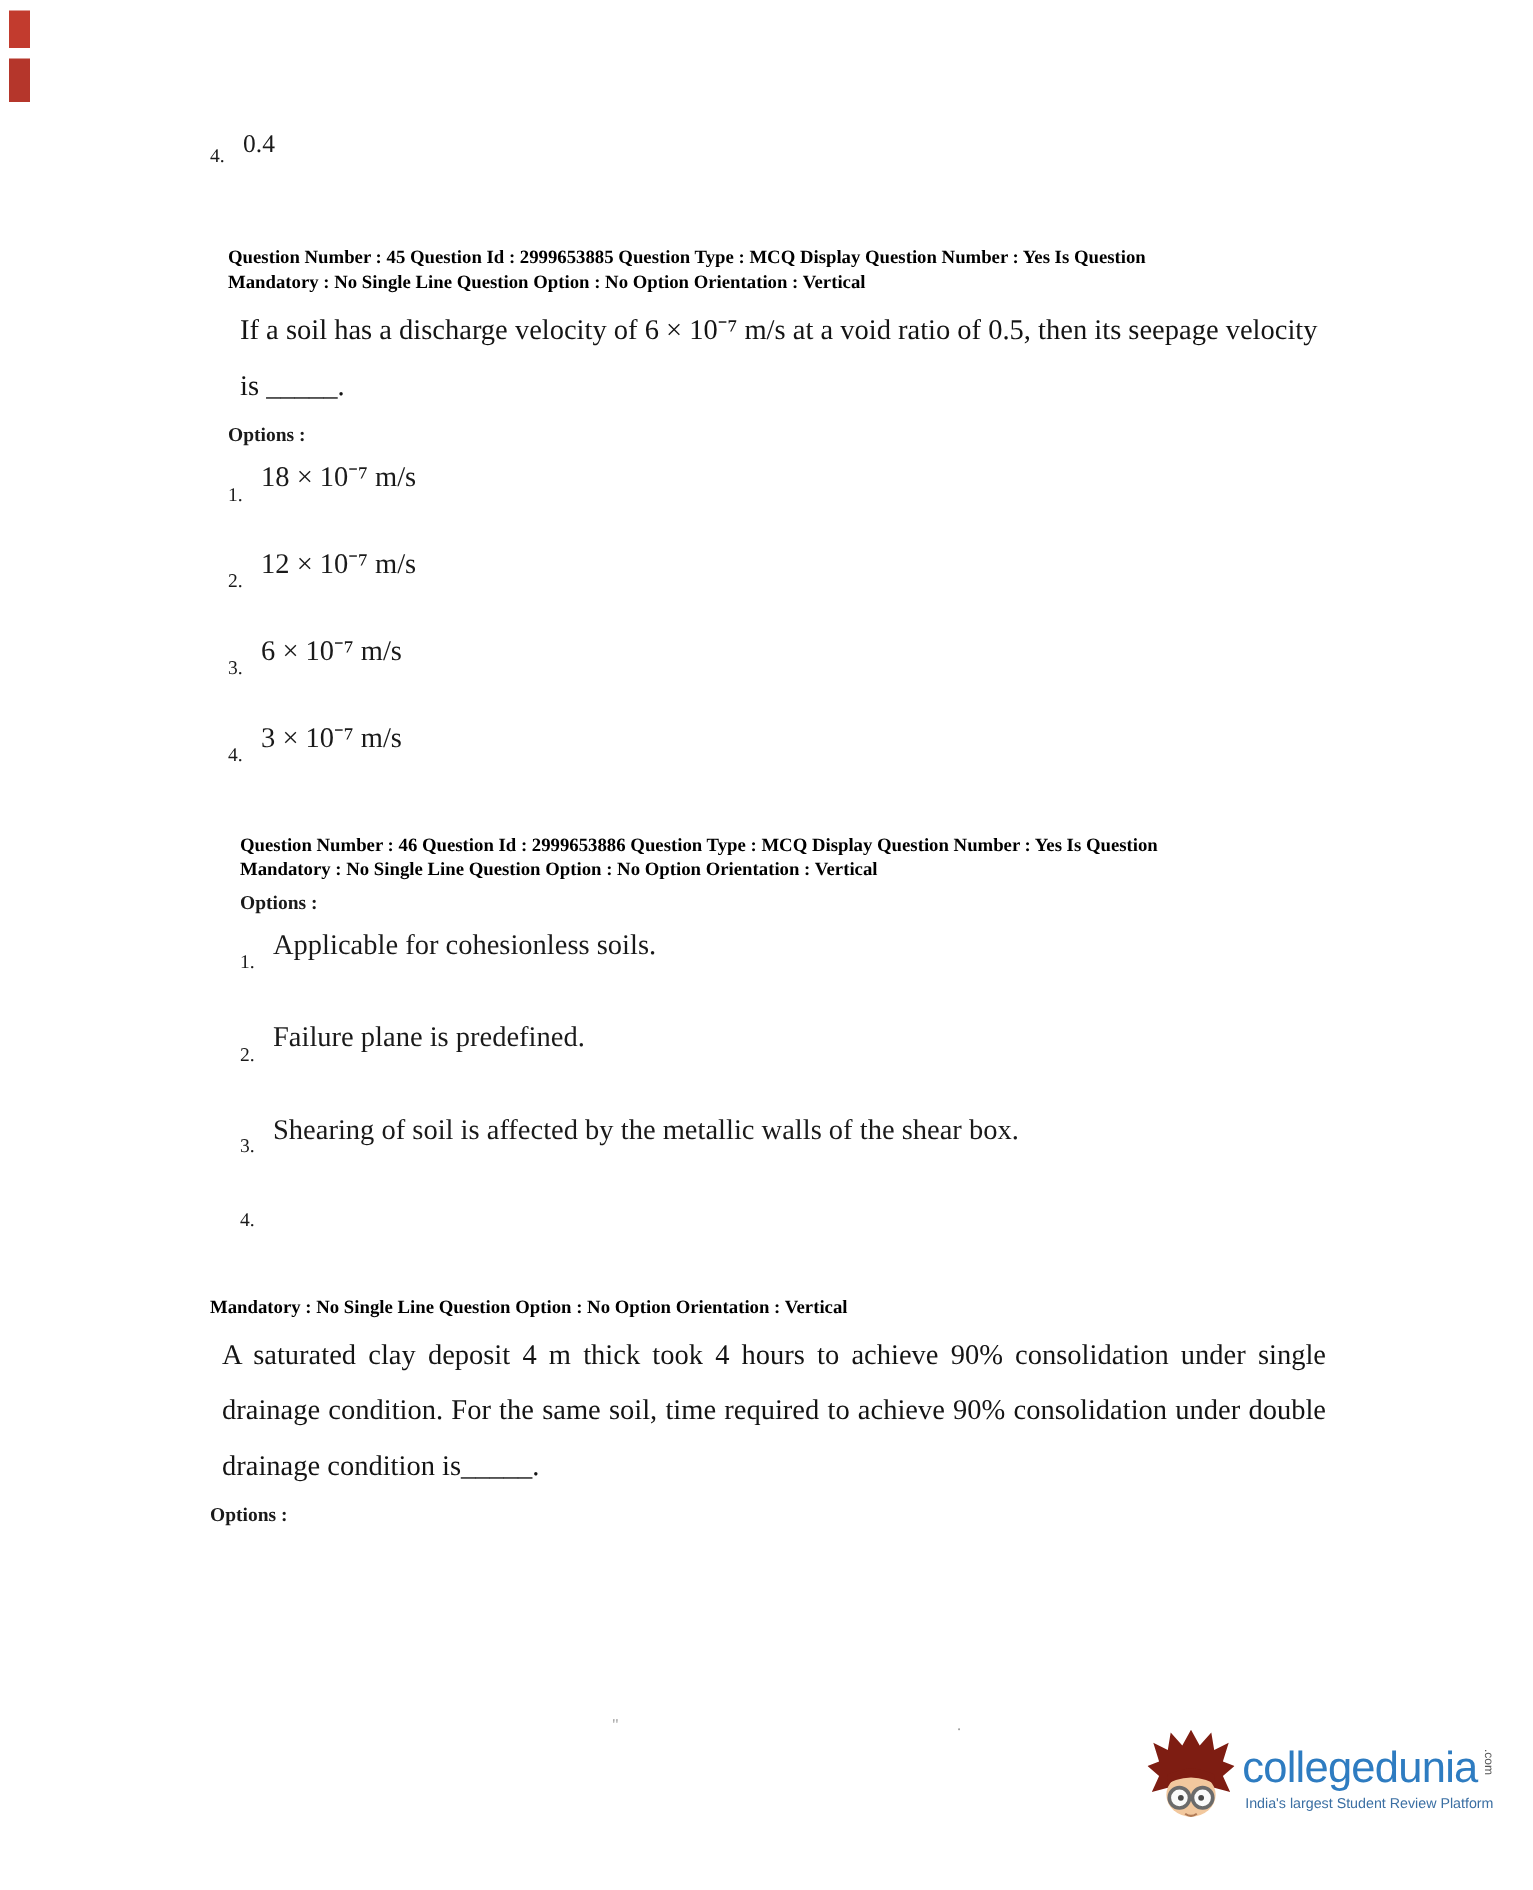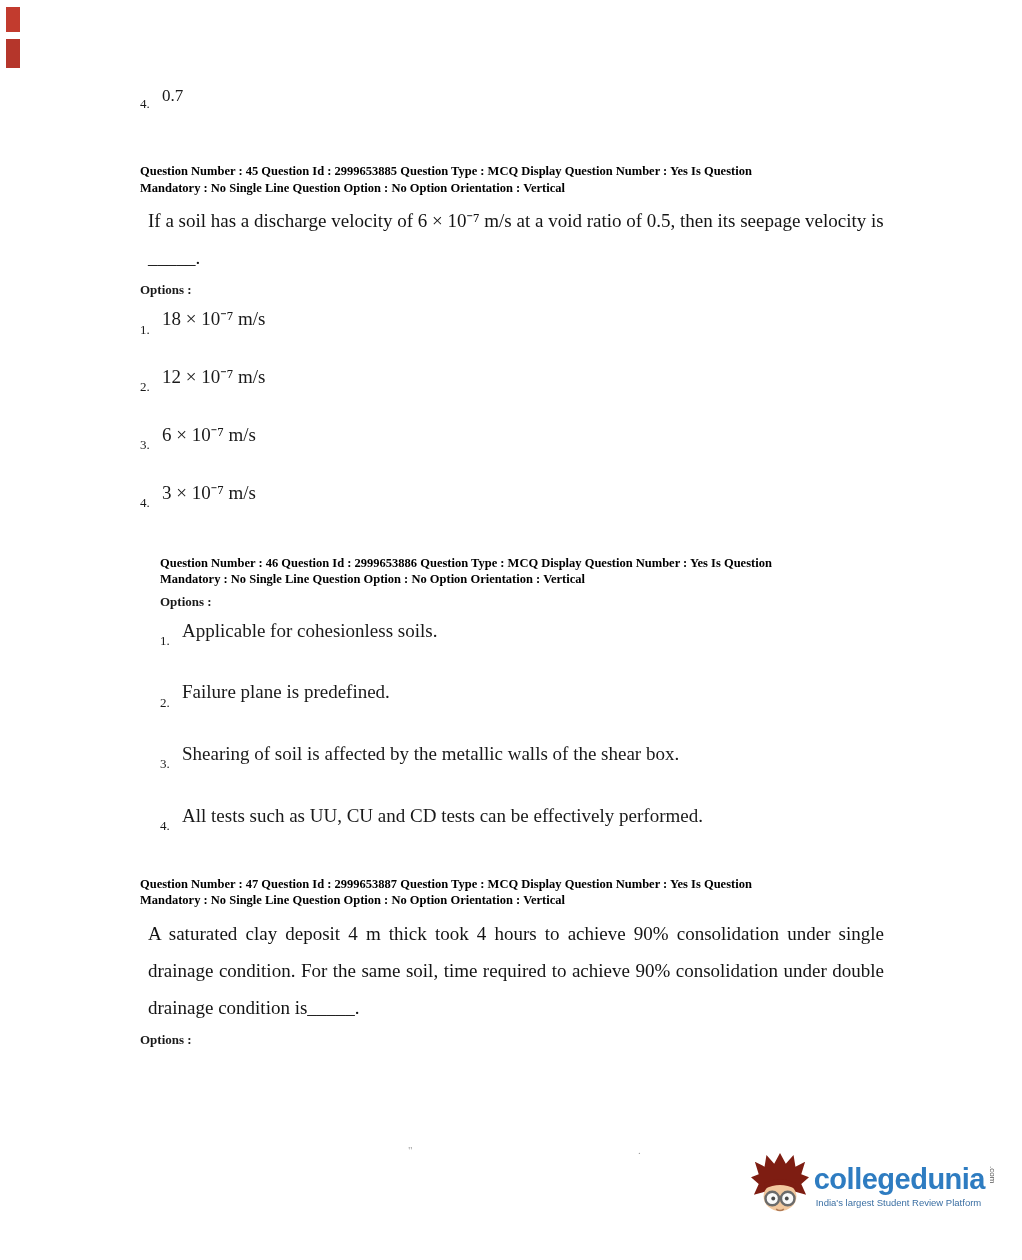--- a/index.html
+++ b/index.html
@@ -46,38 +46,38 @@
   .options-label { font-weight: bold; font-size: 13px; margin-top: 5px; line-height: 17px; }
 
   .option { display: flex; align-items: flex-end; }
   .opt-num { font-size: 13px; width: 22px; flex: 0 0 auto; line-height: 1.2; }
   .opt-text { font-size: 19px; margin-bottom: 6px; line-height: 1.2; }
 
   .options-label + .option { margin-top: 10px; }
   .q1 .option + .option { margin-top: 29px; }
   .q2 .option + .option { margin-top: 33px; }
 
-  .q1 { margin-top: 52px; }
+  .q1 { margin-top: 52px; margin-left: 12px; }
   .q2 { margin-top: 44px; margin-left: 20px; }
   .q3 { margin-top: 42px; }
 
   
   .footer-logo {
     position: absolute;
     right: 26px;
     top: 1150px;
     display: flex;
     align-items: flex-start;
   }
   .mascot { width: 58px; height: 66px; margin-right: 5px; margin-top: 2px; }
   .brand-col { display: flex; flex-direction: column; margin-top: 14px; }
   .brand-row { display: flex; align-items: flex-start; }
   .brand {
     font-family: "Liberation Sans", sans-serif;
-    font-weight: bold;
+    font-weight: normal;
     font-size: 29px;
     line-height: 30px;
     color: #2e7cc1;
     letter-spacing: -0.5px;
   }
   .brand-suffix {
     writing-mode: vertical-rl;
     font-family: "Liberation Sans", sans-serif;
     font-size: 8px;
     line-height: 1;
@@ -99,21 +99,21 @@
 
 <div class="page">
 
   <div class="corner-mark m1"></div>
   <div class="corner-mark m2"></div>
 
   <div class="content">
 
     <div class="stray-option">
       <span class="opt-num">4.</span>
-      <span class="opt-text">0.7</span>
+      <span class="opt-text">0.4</span>
     </div>
 
     <section class="question q1">
       <div class="meta">Question Number : 45 Question Id : 2999653885 Question Type : MCQ Display Question Number : Yes Is Question</div>
       <div class="meta">Mandatory : No Single Line Question Option : No Option Orientation : Vertical</div>
       <p class="qtext">If a soil has a discharge velocity of 6 × 10⁻⁷ m/s at a void ratio of 0.5, then its seepage velocity is _____.</p>
       <div class="options-label">Options :</div>
       <div class="option">
         <span class="opt-num">1.</span>
         <span class="opt-text">18 × 10⁻⁷ m/s</span>
@@ -143,26 +143,24 @@
       <div class="option">
         <span class="opt-num">2.</span>
         <span class="opt-text">Failure plane is predefined.</span>
       </div>
       <div class="option">
         <span class="opt-num">3.</span>
         <span class="opt-text">Shearing of soil is affected by the metallic walls of the shear box.</span>
       </div>
       <div class="option">
         <span class="opt-num">4.</span>
-        <span class="opt-text">All tests such as UU, CU and CD tests can be effectively performed.</span>
       </div>
     </section>
 
     <section class="question q3">
-      <div class="meta">Question Number : 47 Question Id : 2999653887 Question Type : MCQ Display Question Number : Yes Is Question</div>
       <div class="meta">Mandatory : No Single Line Question Option : No Option Orientation : Vertical</div>
       <p class="qtext justify">A saturated clay deposit 4 m thick took 4 hours to achieve 90% consolidation under single drainage condition. For the same soil, time required to achieve 90% consolidation under double drainage condition is_____.</p>
       <div class="options-label">Options :</div>
     </section>
 
   </div>
 
   <span class="scan-dot" style="left:408px; top:1144px;">"</span>
   <span class="scan-dot" style="left:638px; top:1144px;">.</span>
 

